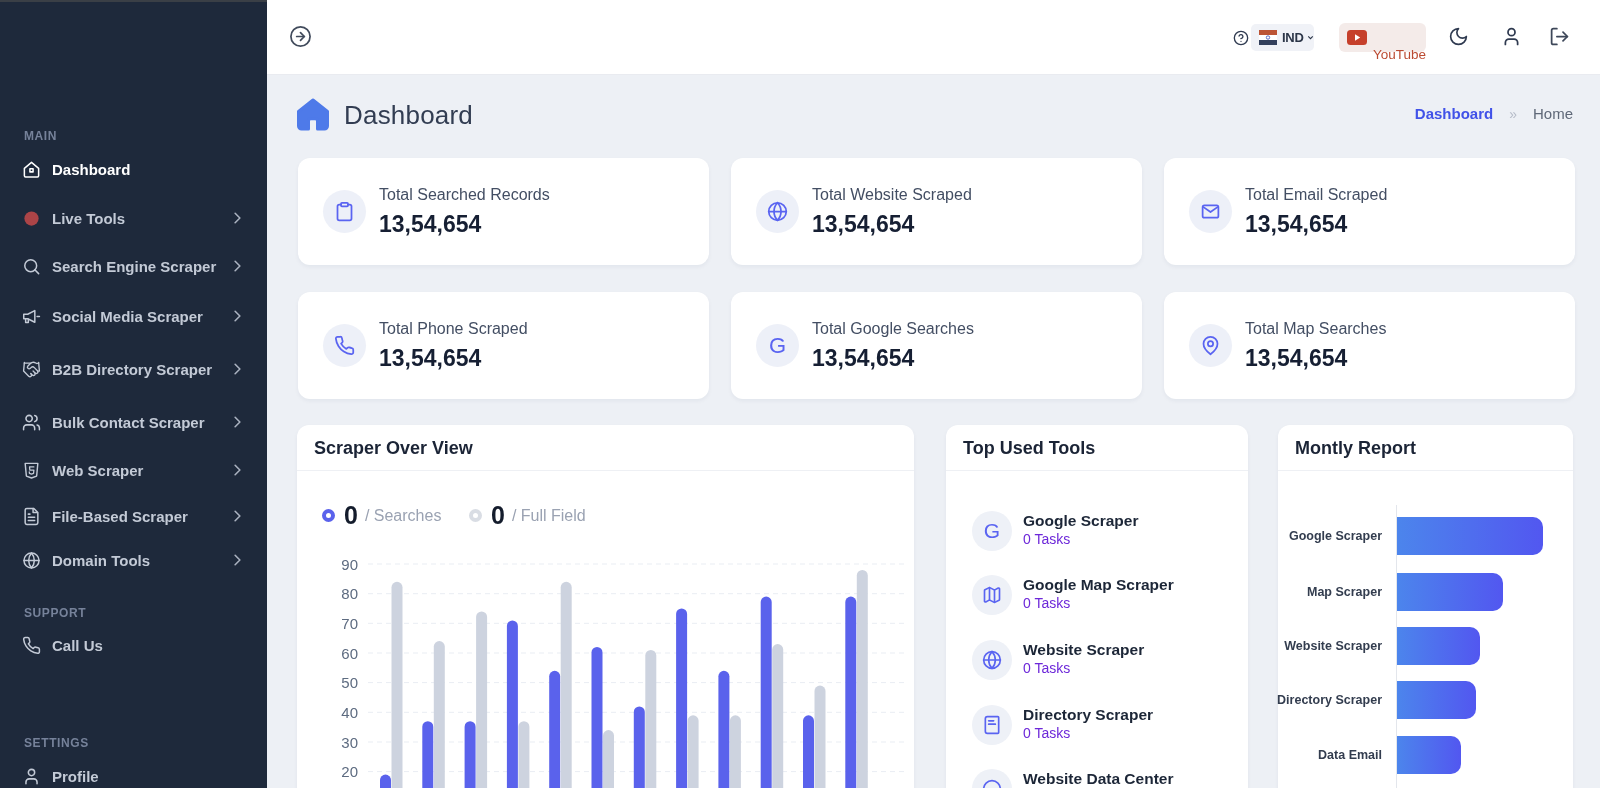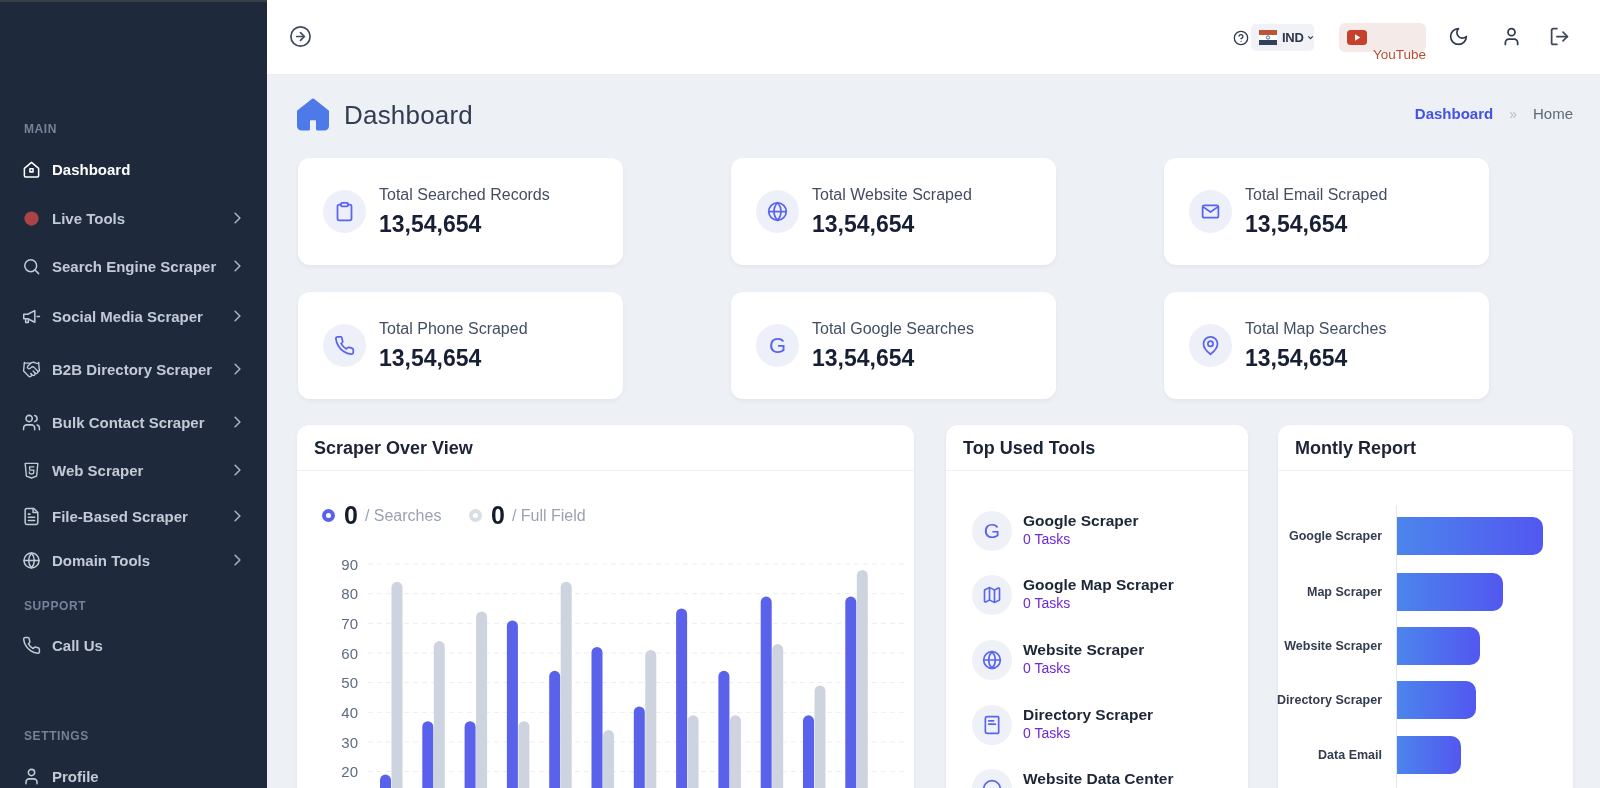--- a/index.html
+++ b/index.html
@@ -1,38 +1,38 @@
 <!DOCTYPE html>
 <html><head>
 <meta charset="utf-8">
 <style>
 *{margin:0;padding:0;box-sizing:border-box}
 html,body{width:1600px;height:788px;overflow:hidden}
 body{font-family:"Liberation Sans",sans-serif;position:relative;background:#edf0f5;}
 .abs{position:absolute}
 
 .sidebar{position:absolute;left:0;top:0;width:267px;height:788px;background:#1e293b;z-index:5}
-.sec-label{position:absolute;left:24px;font-size:12px;font-weight:700;letter-spacing:.6px;color:#76829a;}
+.sec-label{position:absolute;left:24px;font-size:12px;font-weight:700;letter-spacing:.6px;color:#76829a;margin-top:7px;}
 .nav{position:absolute;left:0;width:267px;height:40px;display:flex;align-items:center;color:#c3cad6;font-size:15px;font-weight:600;}
 .nav svg{position:absolute;left:22px;width:19px;height:19px;}
 .nav .lbl{position:absolute;left:52px;top:50%;transform:translateY(-50%);white-space:nowrap}
 .nav .chev{position:absolute;left:228px;top:50%;transform:translateY(-50%);color:#aab2c0}
 .nav.active{color:#fff}
 
 .topbar{position:absolute;left:267px;top:0;width:1333px;height:75px;background:#fff;border-bottom:1px solid #e9ebf0;z-index:4}
 .tb-ic{position:absolute;color:#3d4759;z-index:6}
 .pill{position:absolute;display:flex;align-items:center;justify-content:center;border-radius:5px;z-index:6}
 
 .pagehead-title{position:absolute;left:344px;top:100px;font-size:26px;font-weight:400;color:#323d52;letter-spacing:.2px}
 .crumb{position:absolute;top:105px;right:27px;font-size:15px;color:#5f6878;display:flex;align-items:center;gap:16px}
 .crumb .c1{color:#4152e8;font-weight:700}
 .crumb .sep{color:#b6bcc8;font-size:14px}
 
 .card{position:absolute;background:#fff;border-radius:12px;box-shadow:0 2px 4px rgba(25,39,70,.05)}
-.scard{width:325px;height:107px}
+.scard{width:411px;height:107px}
 .scard .ico{position:absolute;left:25px;top:32px;width:43px;height:43px;border-radius:50%;background:#edf0f8;display:flex;align-items:center;justify-content:center;color:#5a64f1}
 .scard .t{position:absolute;left:81px;top:28px;font-size:16px;color:#434e63}
 .scard .n{position:absolute;left:81px;top:53px;font-size:23px;font-weight:700;color:#161f33}
 
 .bcard{height:600px}
 .bhead{position:absolute;left:0;top:0;right:0;height:46px;border-bottom:1px solid #eef0f4}
 .bhead .ht{position:absolute;left:17px;top:13px;font-size:18px;font-weight:700;color:#1b2436}
 
 .leg{position:absolute;top:76px;display:flex;align-items:center}
 .dot{width:13px;height:13px;border-radius:50%;border:4px solid #5a62ec;background:#fff}

